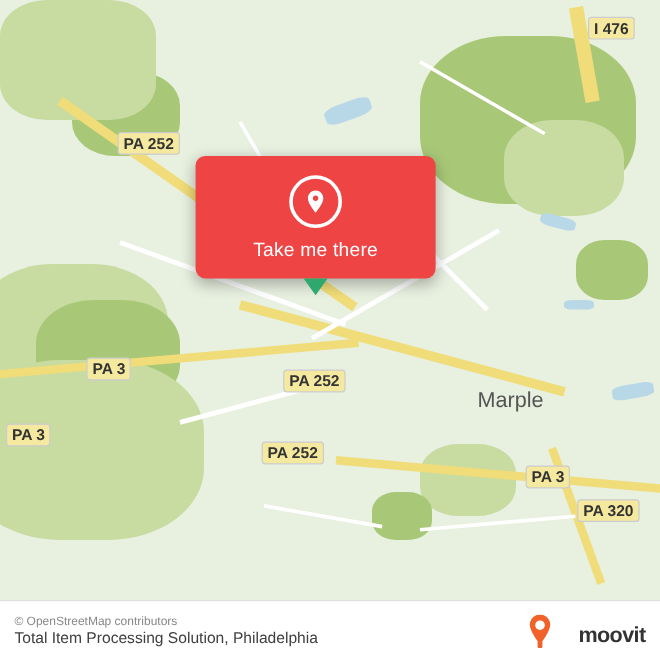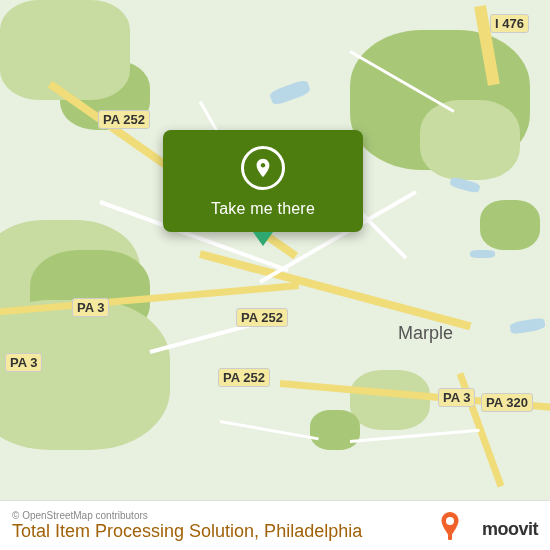--- a/index.html
+++ b/index.html
@@ -49,21 +49,21 @@
       padding: 1px 4px;
       white-space: nowrap;
     }
 
     
     #popup-card {
       position: absolute;
       top: 130px;
       left: 163px;
       width: 200px;
-      background: #4d7c0f;
+      background: #ef4444;
       border-radius: 8px;
       padding: 16px 12px 14px;
       display: flex;
       flex-direction: column;
       align-items: center;
       box-shadow: 0 4px 12px rgba(0,0,0,0.3);
       z-index: 10;
     }
 
     #popup-card::after {
@@ -122,22 +122,22 @@
       display: flex;
       flex-direction: column;
     }
 
     #copyright-text {
       font-size: 10px;
       color: #888;
     }
 
     #location-title {
-      font-size: 18px;
-      color: #a16207;
+      font-size: 13px;
+      color: #404040;
       font-weight: 400;
     }
 
     #moovit-logo {
       display: flex;
       align-items: flex-end;
       gap: 21px;
     }
 
     .moovit-text {
@@ -189,21 +189,21 @@
   <div style="position:absolute;top:100px;left:200px;width:90px;height:3px;background:#fff;transform:rotate(60deg);transform-origin:left center;"></div>
   <div style="position:absolute;top:50px;left:350px;width:120px;height:3px;background:#fff;transform:rotate(30deg);transform-origin:left center;"></div>
 
   <div class="road-label" style="top:110px;left:98px;">PA 252</div>
   <div class="road-label" style="top:308px;left:236px;">PA 252</div>
   <div class="road-label" style="top:368px;left:218px;">PA 252</div>
   <div class="road-label" style="top:298px;left:72px;">PA 3</div>
   <div class="road-label" style="top:353px;left:5px;">PA 3</div>
   <div class="road-label" style="top:388px;left:438px;">PA 3</div>
   <div class="road-label" style="top:14px;left:490px;">I 476</div>
-  <div class="road-label" style="top:393px;left:481px;">PA 320</div>
+  <div class="road-label" style="top:416px;left:481px;">PA 320</div>
 
   <div style="position:absolute;top:323px;left:398px;font-size:18px;color:#555;font-family:Arial,sans-serif;">Marple</div>
 
   <div id="popup-card">
     <div class="location-icon">
       <svg class="location-pin-svg" viewBox="0 0 24 24" fill="white">
         <path d="M12 2C8.13 2 5 5.13 5 9c0 5.25 7 13 7 13s7-7.75 7-13c0-3.87-3.13-7-7-7zm0 9.5c-1.38 0-2.5-1.12-2.5-2.5s1.12-2.5 2.5-2.5 2.5 1.12 2.5 2.5-1.12 2.5-2.5 2.5z"></path>
       </svg>
     </div>
     <button id="take-me-there-btn">Take me there</button>

